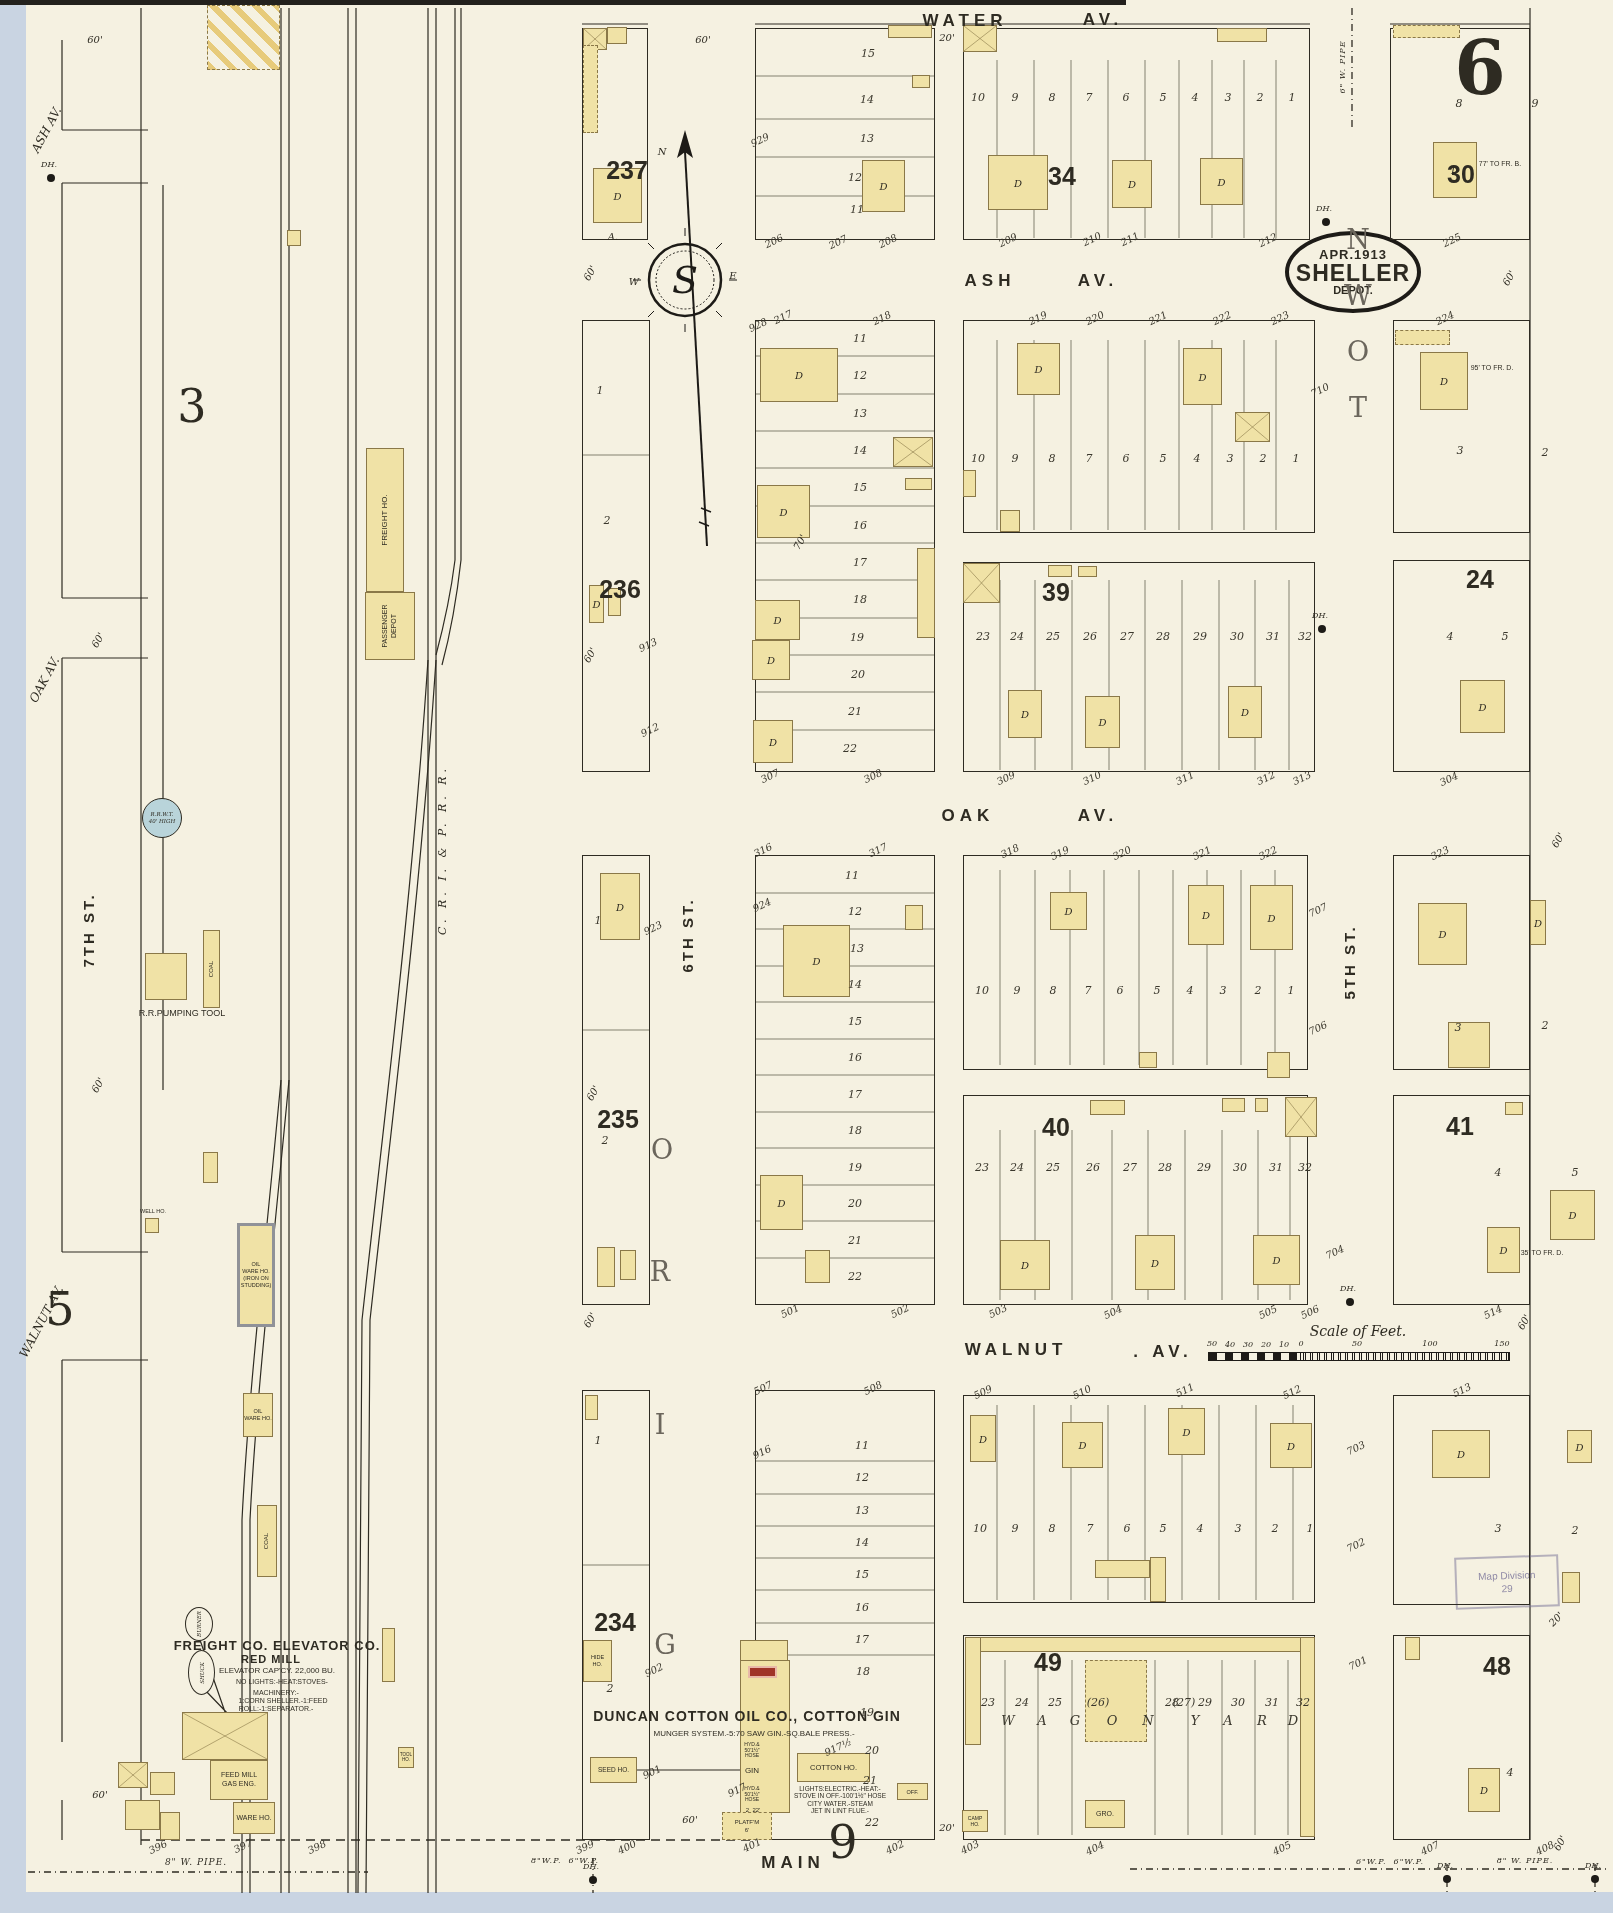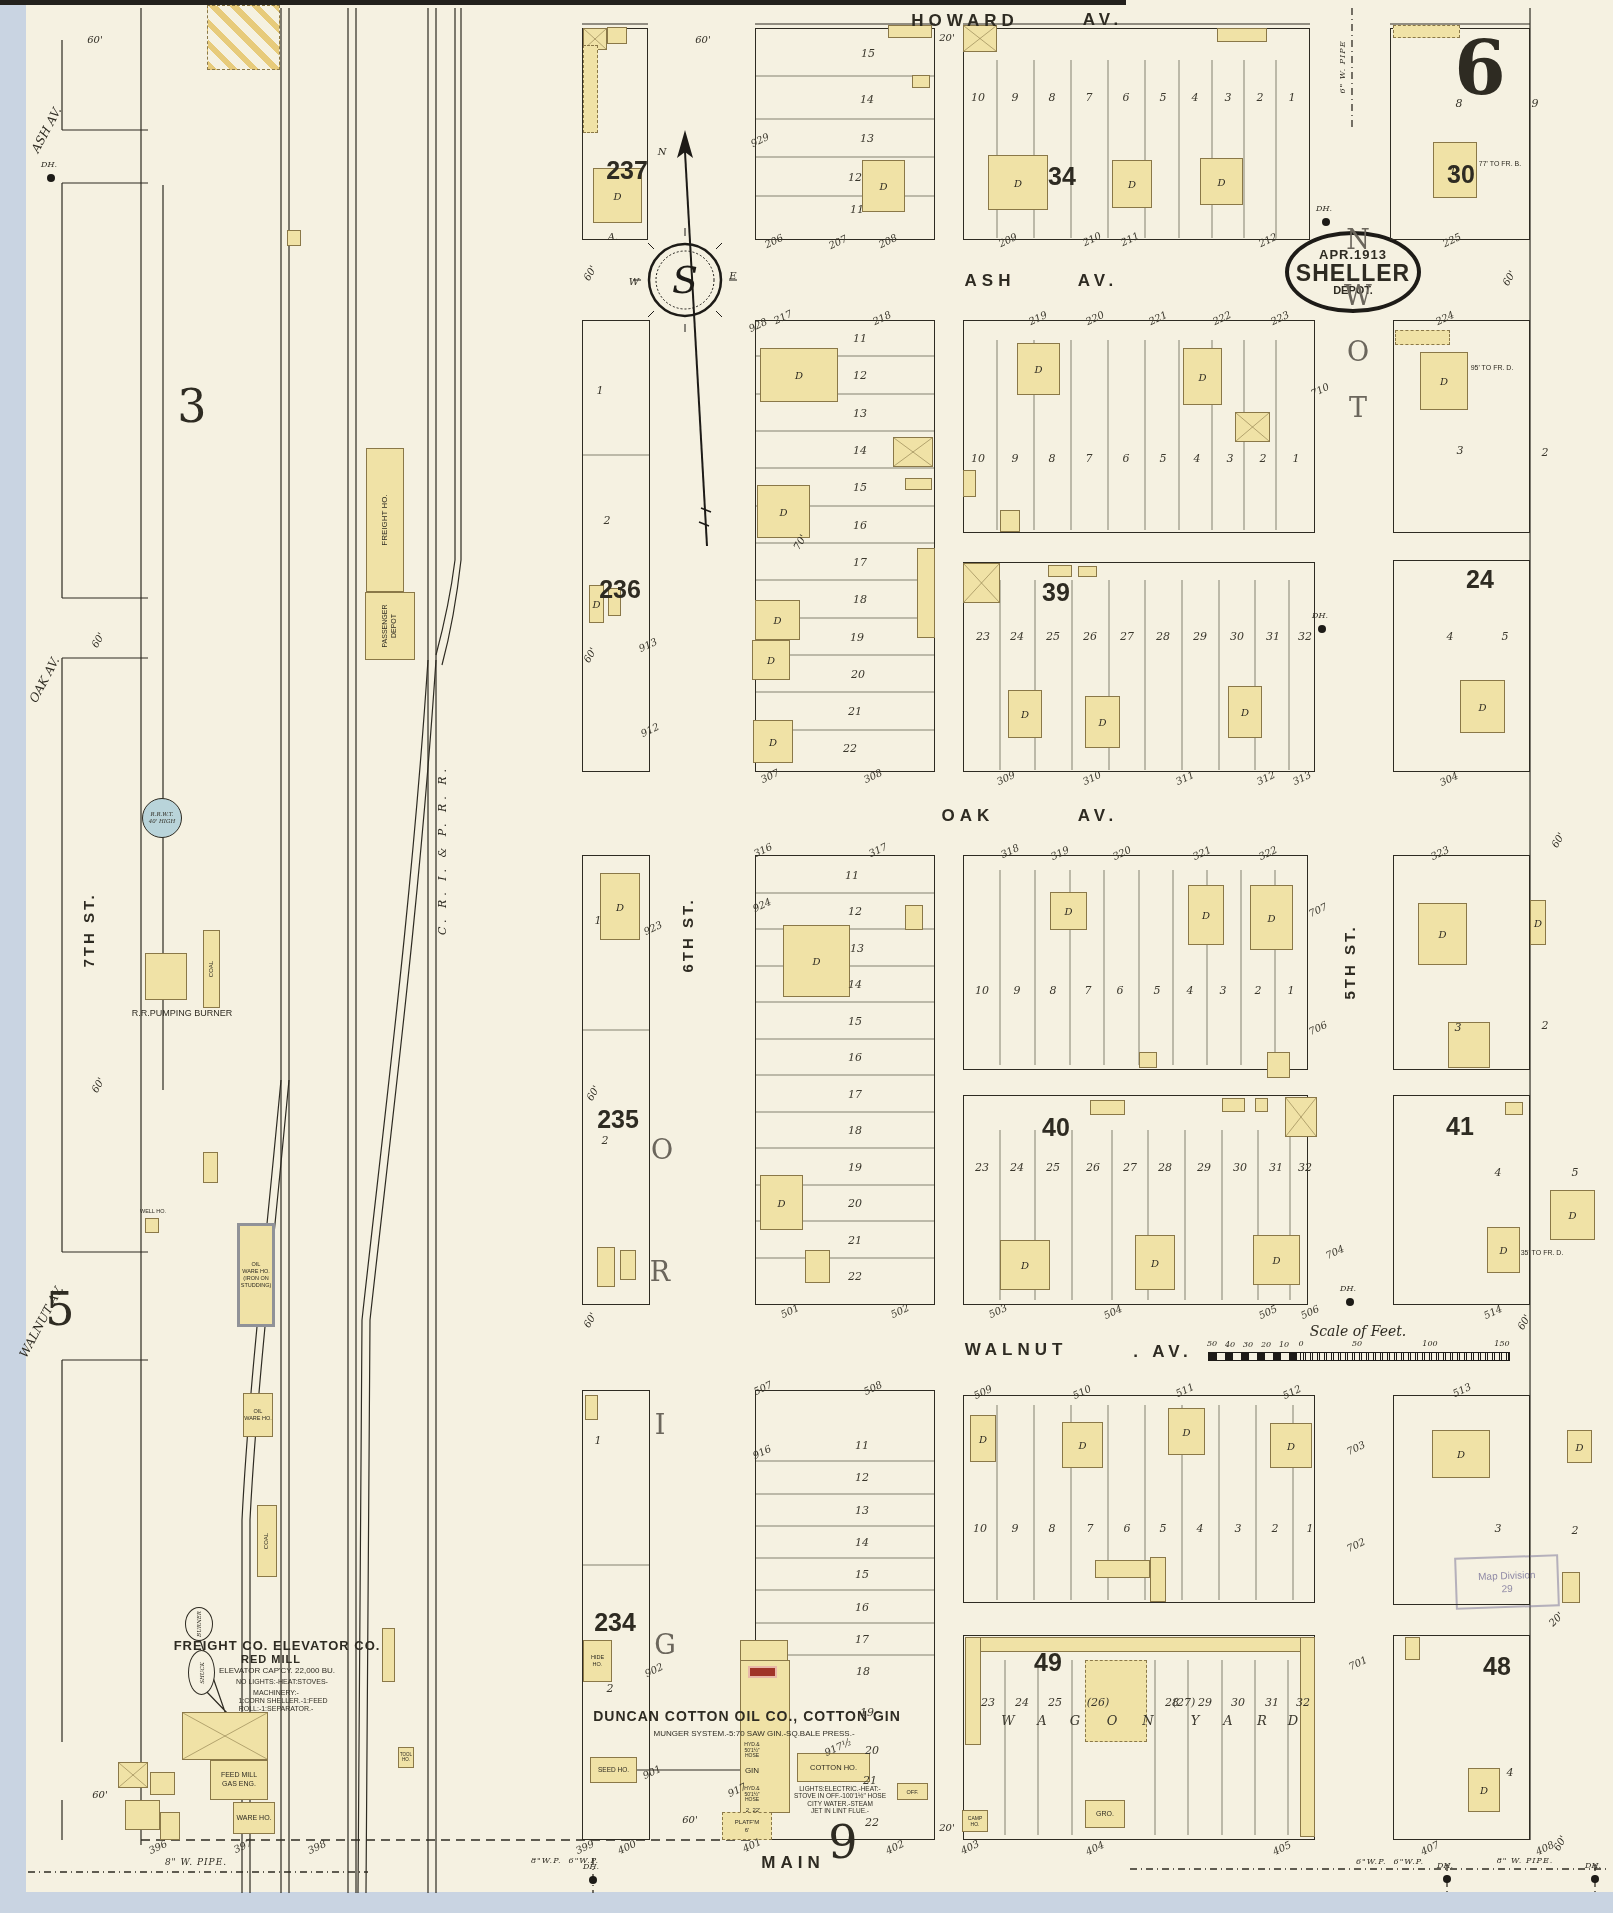--- a/index.html
+++ b/index.html
@@ -495,21 +495,21 @@
     <div class="b" style="left: 1562px; top: 1572px; width: 18px; height: 31px;"></div>
     <div class="b" style="left: 1405px; top: 1637px; width: 15px; height: 23px;"></div>
     <div class="b" style="left: 1468px; top: 1768px; width: 32px; height: 44px;">
       <span class="dmark">D</span>
     </div>
     <div class="b" style="left: 1550px; top: 1190px; width: 45px; height: 50px;">
       <span class="dmark">D</span>
     </div>
     <div class="b dash hatch" style="left: 207px; top: 5px; width: 73px; height: 65px;"></div>
     <div class="b boiler" style="left: 748px; top: 1666px; width: 29px; height: 12px; background: rgb(160, 52, 40); border: 2px solid rgb(232, 184, 168);"></div>
-    <div class="lbl street" style="left: 965px; top: 21px; transform: translate(-50%, -50%);">HOWARD</div>
+    <div class="lbl street" style="left: 965px; top: 21px; transform: translate(-50%, -50%);">WATER</div>
     <div class="lbl street" style="left: 1103px; top: 20px; transform: translate(-50%, -50%);">AV.</div>
     <div class="lbl street" style="left: 990px; top: 281px; transform: translate(-50%, -50%);">ASH</div>
     <div class="lbl street" style="left: 1098px; top: 281px; transform: translate(-50%, -50%);">AV.</div>
     <div class="lbl street" style="left: 968px; top: 816px; transform: translate(-50%, -50%);">OAK</div>
     <div class="lbl street" style="left: 1098px; top: 816px; transform: translate(-50%, -50%);">AV.</div>
     <div class="lbl street" style="left: 1016px; top: 1350px; transform: translate(-50%, -50%);">WALNUT</div>
     <div class="lbl street" style="left: 1163px; top: 1352px; transform: translate(-50%, -50%);">. AV.</div>
     <div class="lbl street" style="left: 793px; top: 1863px; transform: translate(-50%, -50%);">MAIN</div>
     <div class="lbl vstreet" style="left: 89px; top: 930px; transform: translate(-50%, -50%) rotate(-90deg);">7TH ST.</div>
     <div class="lbl vstreet" style="left: 688px; top: 935px; transform: translate(-50%, -50%) rotate(-90deg);">6TH ST.</div>
@@ -546,21 +546,21 @@
     <div class="lbl dim" style="left: 662px; top: 152px; transform: translate(-50%, -50%);">N</div>
     <div class="lbl dim" style="left: 733px; top: 276px; transform: translate(-50%, -50%);">E</div>
     <div class="lbl dim" style="left: 634px; top: 282px; transform: translate(-50%, -50%);">W</div>
     <div class="lbl spb" style="left: 277px; top: 1646px; transform: translate(-50%, -50%);">FREIGHT CO. ELEVATOR CO.</div>
     <div class="lbl spb" style="left: 271px; top: 1659px; font-size: 11px; transform: translate(-50%, -50%);">RED MILL</div>
     <div class="lbl sp" style="left: 277px; top: 1671px; transform: translate(-50%, -50%);">ELEVATOR CAP'CY. 22,000 BU.</div>
     <div class="lbl sp" style="left: 282px; top: 1682px; font-size: 7px; transform: translate(-50%, -50%);">NO LIGHTS:-HEAT:STOVES-</div>
     <div class="lbl sp" style="left: 276px; top: 1693px; font-size: 7px; transform: translate(-50%, -50%);">MACHINERY:-</div>
     <div class="lbl sp" style="left: 283px; top: 1701px; font-size: 7px; transform: translate(-50%, -50%);">1:CORN SHELLER.-1:FEED</div>
     <div class="lbl sp" style="left: 276px; top: 1709px; font-size: 7px; transform: translate(-50%, -50%);">ROLL:-1:SEPARATOR.-</div>
-    <div class="lbl sp" style="left: 182px; top: 1013px; font-size: 9px; transform: translate(-50%, -50%);">R.R.PUMPING BURNER</div>
+    <div class="lbl sp" style="left: 182px; top: 1013px; font-size: 9px; transform: translate(-50%, -50%);">R.R.PUMPING TOOL</div>
     <div class="lbl sp" style="left: 153px; top: 1211px; font-size: 5.5px; transform: translate(-50%, -50%);">WELL HO.</div>
     <div class="lbl spb" style="left: 747px; top: 1717px; font-size: 14px; transform: translate(-50%, -50%);">DUNCAN COTTON OIL CO., COTTON GIN</div>
     <div class="lbl sp" style="left: 754px; top: 1734px; transform: translate(-50%, -50%);">MUNGER SYSTEM.-5:70 SAW GIN.-SQ.BALE PRESS.-</div>
     <div class="lbl sp" style="left: 752px; top: 1771px; font-size: 8px; transform: translate(-50%, -50%);">GIN</div>
     <div class="lbl sp" style="left: 752px; top: 1750px; font-size: 5px; transform: translate(-50%, -50%);">HYD.&amp;
 50'1½"
 HOSE</div>
     <div class="lbl sp" style="left: 752px; top: 1794px; font-size: 5px; transform: translate(-50%, -50%);">HYD.&amp;
 50'1½"
 HOSE</div>

